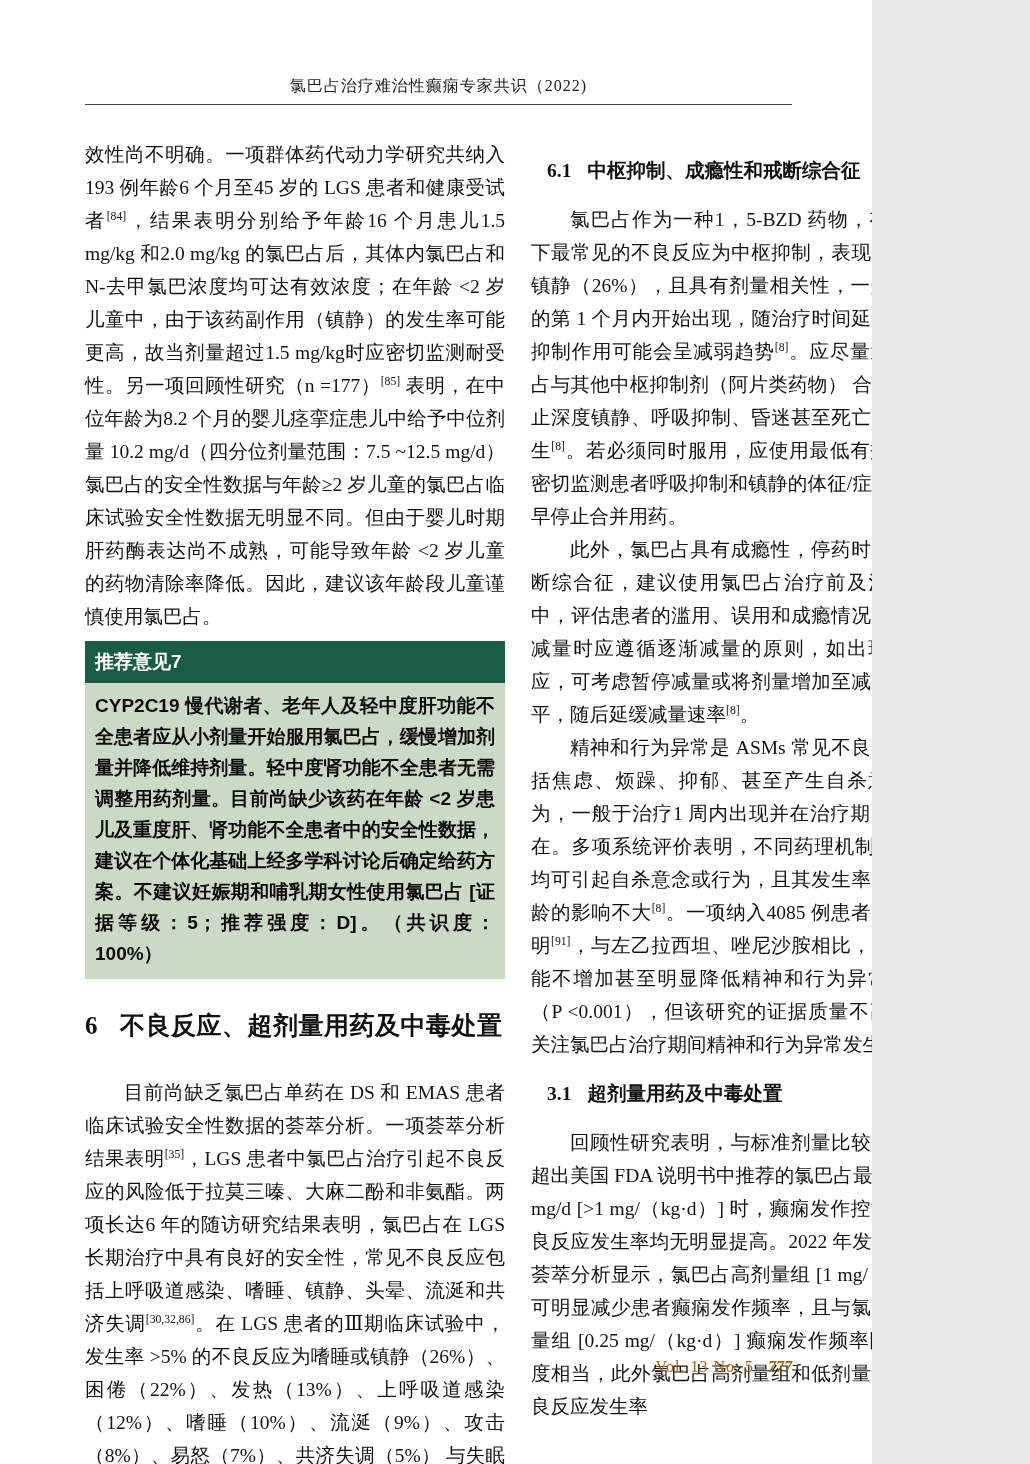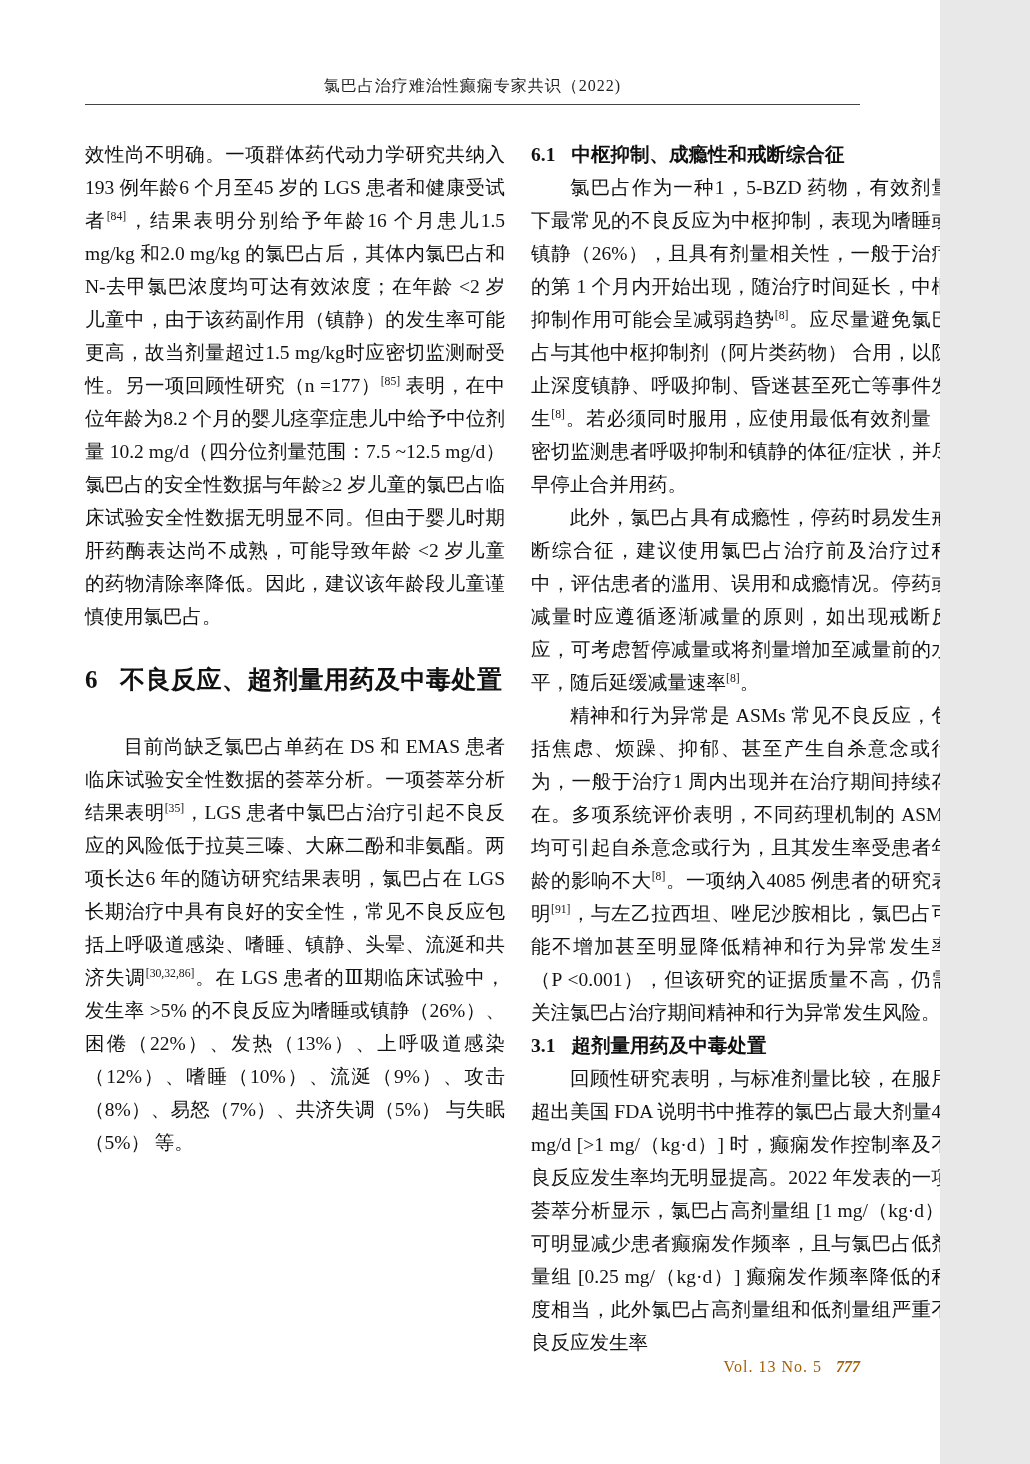--- a/index.html
+++ b/index.html
@@ -1,18 +1,18 @@
 <!DOCTYPE html>
 <html><head>
 <meta charset="utf-8">
 <style>
   html,body{margin:0;padding:0;background:#e8e8e8;}
   .page{
     position:relative;
-    width:940px;height:1464px;
+    width:872px;height:1464px;
     background:#ffffff;
     overflow:hidden;
     font-family:"Liberation Serif","DejaVu Serif",serif;
     color:#111;
     box-sizing:border-box;
   }
   .running-head{
     position:absolute;
     left:85px;right:80px;top:76px;
     text-align:center;
@@ -65,21 +65,21 @@
     font-family:"Liberation Sans","DejaVu Sans",sans-serif;
     font-weight:bold;
     font-size:25px;
     margin:30px 0 34px 0;
     letter-spacing:0.5px;
   }
   .section-heading .sec-num{margin-right:22px;font-family:"Liberation Serif",serif;}
   .subsection-heading{
     font-size:19.5px;
     font-weight:bold;
-    margin:0;
+    margin:16px;
   }
   .subsection-heading .sub-num{margin-right:16px;}
   .subsection-heading .sub-title{font-weight:600;}
   .footer{
     position:absolute;
     right:80px;top:1358px;
     font-size:16px;
     color:#a16207;
   }
   .footer .page-num{font-weight:bold;font-style:italic;margin-left:14px;}
@@ -91,20 +91,24 @@
 <div class="page">
 
   <div class="running-head">氯巴占治疗难治性癫痫专家共识（2022)</div>
   <div class="header-rule"></div>
 
   <div class="content">
 
     <div class="col">
       <p class="para">效性尚不明确。一项群体药代动力学研究共纳入193 例年龄6 个月至45 岁的 LGS 患者和健康受试者<sup>[84]</sup>，结果表明分别给予年龄16 个月患儿1.5 mg/kg 和2.0 mg/kg 的氯巴占后，其体内氯巴占和 N-去甲氯巴浓度均可达有效浓度；在年龄 &lt;2 岁儿童中，由于该药副作用（镇静）的发生率可能更高，故当剂量超过1.5 mg/kg时应密切监测耐受性。另一项回顾性研究（n =177）<sup>[85]</sup> 表明，在中位年龄为8.2 个月的婴儿痉挛症患儿中给予中位剂量 10.2 mg/d（四分位剂量范围：7.5 ~12.5 mg/d）氯巴占的安全性数据与年龄≥2 岁儿童的氯巴占临床试验安全性数据无明显不同。但由于婴儿时期肝药酶表达尚不成熟，可能导致年龄 &lt;2 岁儿童的药物清除率降低。因此，建议该年龄段儿童谨慎使用氯巴占。</p>
 
+      <div class="rec-box">
+        <div class="rec-box-title">推荐意见7</div>
+        <div class="rec-box-body">CYP2C19 慢代谢者、老年人及轻中度肝功能不全患者应从小剂量开始服用氯巴占，缓慢增加剂量并降低维持剂量。轻中度肾功能不全患者无需调整用药剂量。目前尚缺少该药在年龄 &lt;2 岁患儿及重度肝、肾功能不全患者中的安全性数据，建议在个体化基础上经多学科讨论后确定给药方案。不建议妊娠期和哺乳期女性使用氯巴占 [证据等级：5；推荐强度：D]。（共识度：100%）</div>
+      </div>
 
       <h2 class="section-heading"><span class="sec-num">6</span><span>不良反应、超剂量用药及中毒处置</span></h2>
 
       <p class="para indent">目前尚缺乏氯巴占单药在 DS 和 EMAS 患者临床试验安全性数据的荟萃分析。一项荟萃分析结果表明<sup>[35]</sup>，LGS 患者中氯巴占治疗引起不良反应的风险低于拉莫三嗪、大麻二酚和非氨酯。两项长达6 年的随访研究结果表明，氯巴占在 LGS 长期治疗中具有良好的安全性，常见不良反应包括上呼吸道感染、嗜睡、镇静、头晕、流涎和共济失调<sup>[30,32,86]</sup>。在 LGS 患者的Ⅲ期临床试验中，发生率 &gt;5% 的不良反应为嗜睡或镇静（26%）、困倦（22%）、发热（13%）、上呼吸道感染（12%）、嗜睡（10%）、流涎（9%）、攻击（8%）、易怒（7%）、共济失调（5%） 与失眠（5%） 等。</p>
 
     </div>
 
     <div class="col">
 
       <h3 class="subsection-heading"><span class="sub-num">6.1</span><span class="sub-title">中枢抑制、成瘾性和戒断综合征</span></h3>

